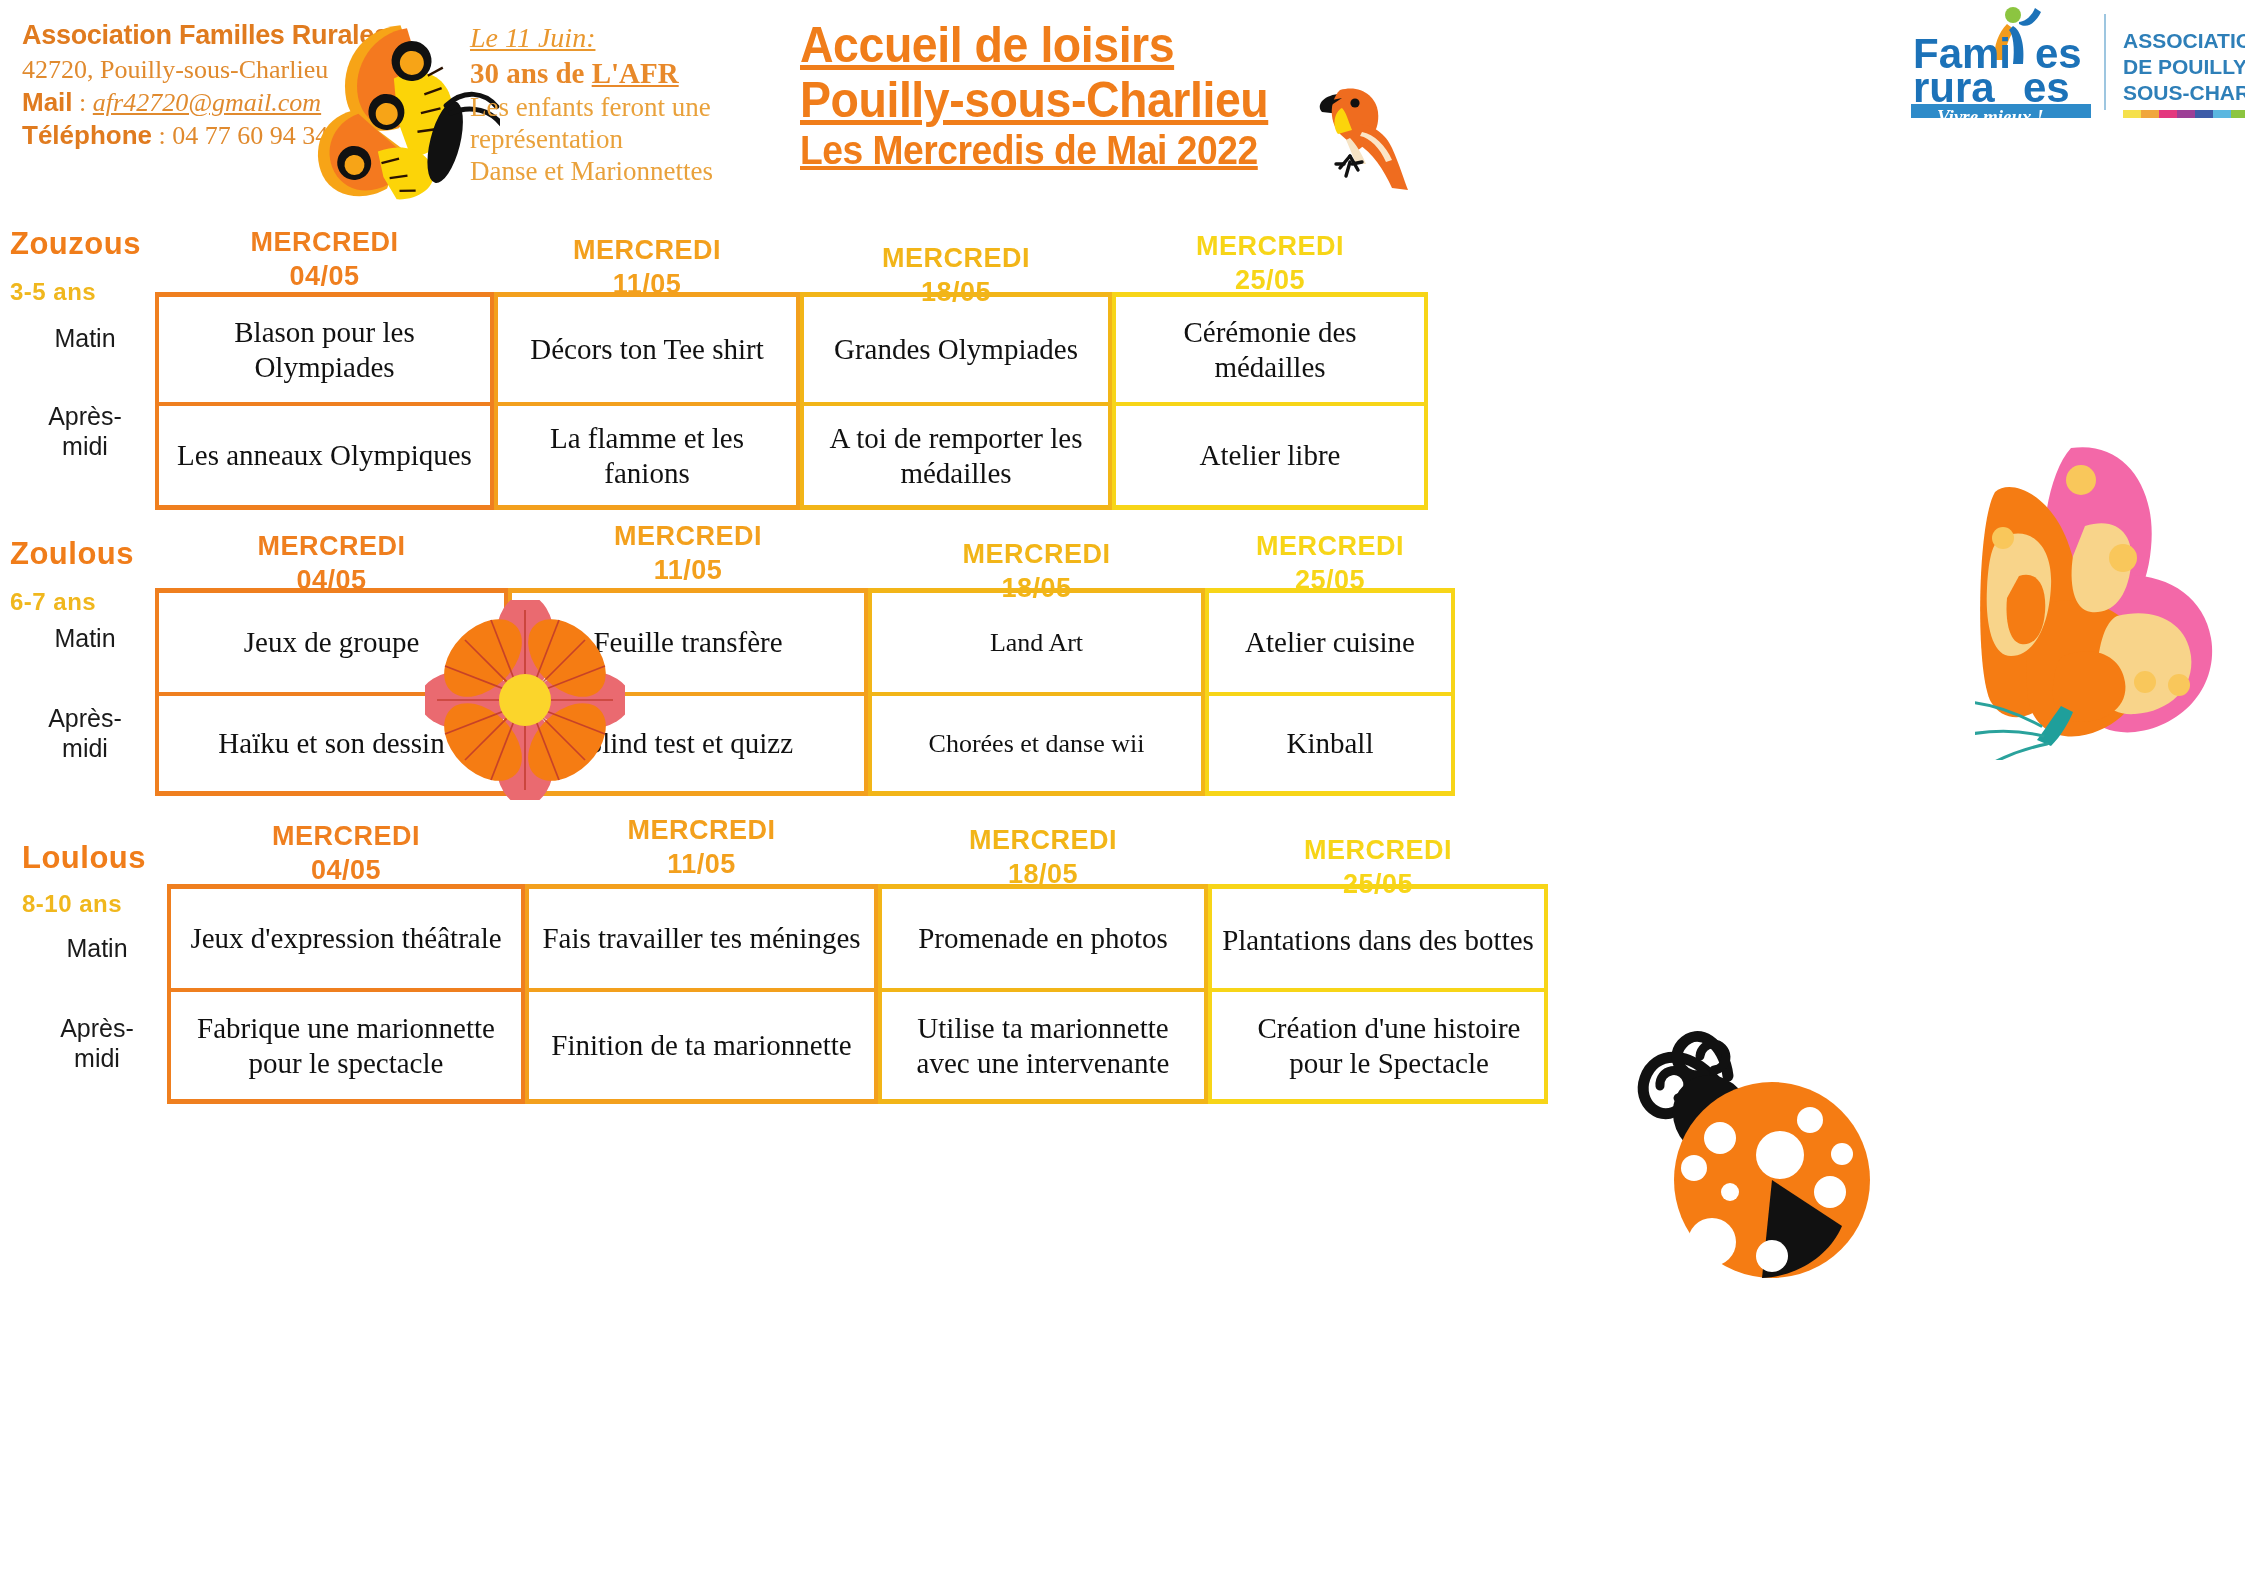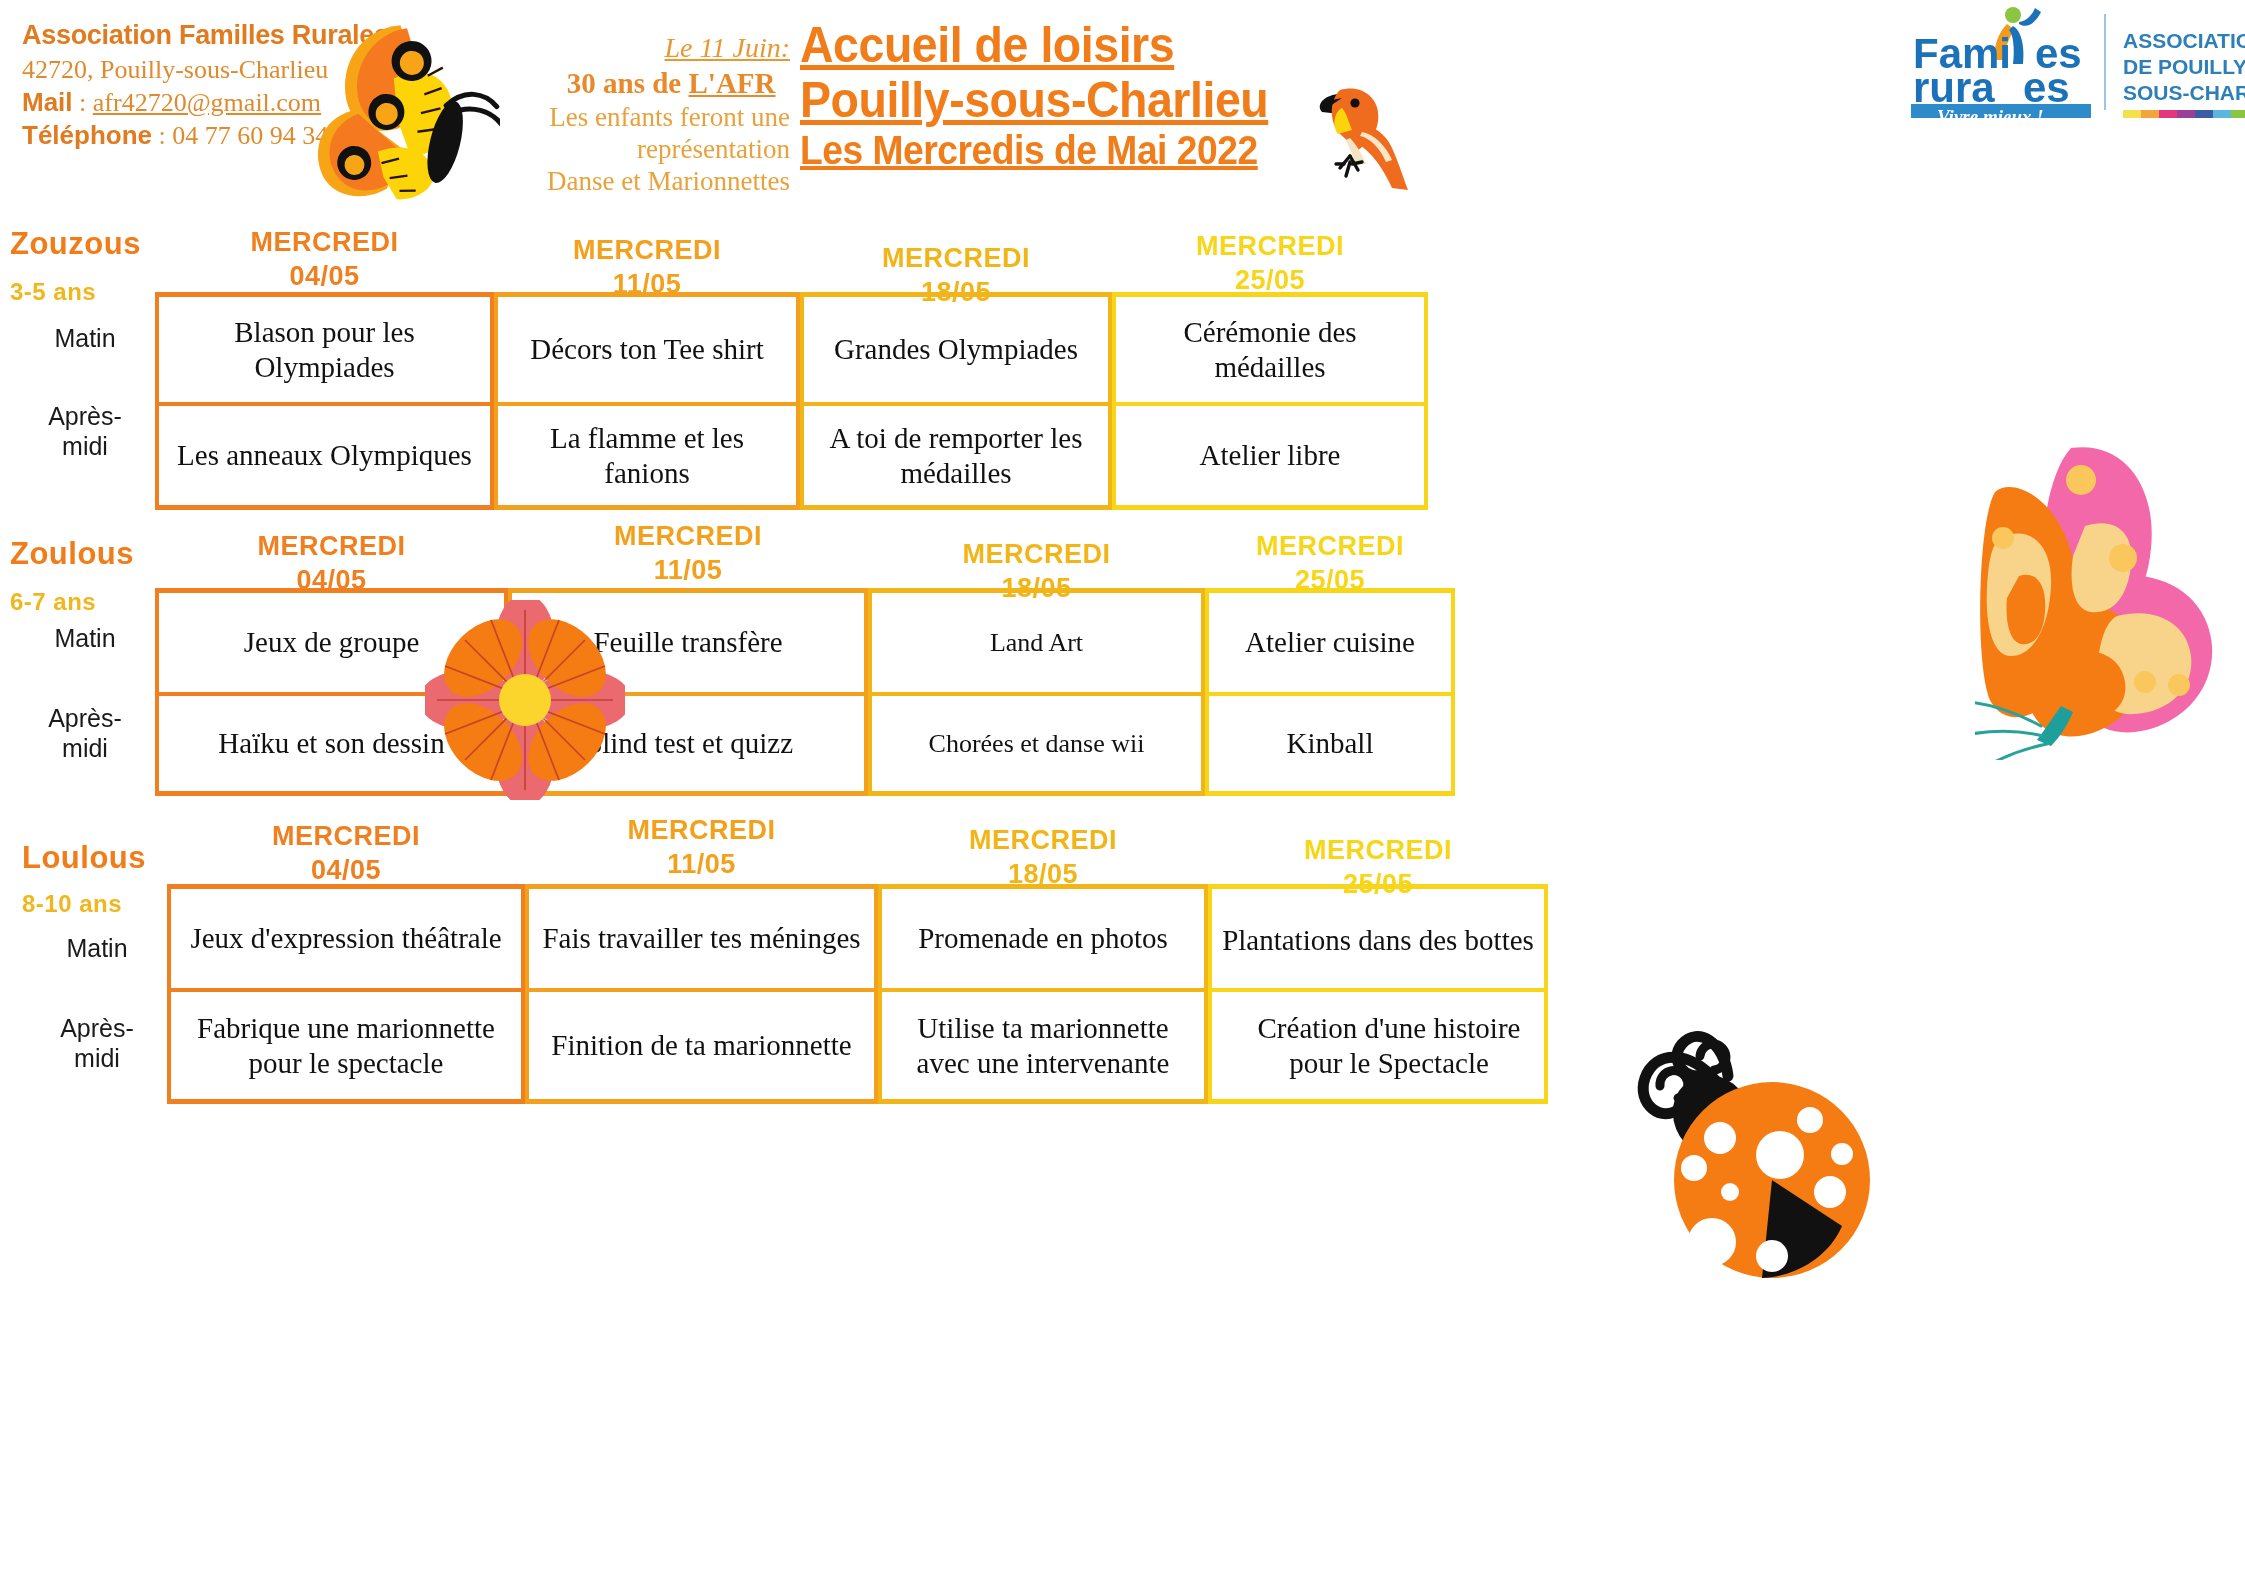--- a/index.html
+++ b/index.html
@@ -15,27 +15,27 @@
   
   .header{position:absolute;left:0;top:0;width:2245px;height:290px;}
 
   .contact{
     position:absolute;left:22px;top:18px;width:430px;
     font-family:"Liberation Serif", serif;
     color:#e08a2e;font-size:26px;line-height:1.28;
   }
   .contact .org{font-weight:bold;color:#e07b1f;font-size:27px;font-family:"Liberation Sans",sans-serif;letter-spacing:-0.3px;}
   .contact .lbl{font-weight:bold;color:#e07b1f;font-family:"Liberation Sans",sans-serif;}
-  .contact .mail{text-decoration:underline;}
+  .contact .mail{text-decoration:underline;font-style:italic;}
 
   .butterfly-a{position:absolute;left:300px;top:8px;width:200px;height:200px;}
 
   .centerblock{
-    position:absolute;left:470px;top:32px;width:320px;
-    text-align:right;
+    position:absolute;left:470px;top:22px;width:320px;
+    text-align:left;
     font-family:"Liberation Serif", serif;
     color:#e9a13b;
   }
   .cb-line1{font-size:28px;text-decoration:underline;font-style:italic;color:#e9972e;margin-bottom:3px;}
   .cb-line2{font-size:29px;font-weight:bold;color:#e8892a;font-family:"Liberation Serif",serif;margin-bottom:2px;}
   .cb-line2 u{text-decoration:underline;}
   .cb-line3{font-size:27px;color:#e9a13b;line-height:1.18;}
 
   .maintitle{position:absolute;left:800px;top:18px;width:720px;}
   .mt{

